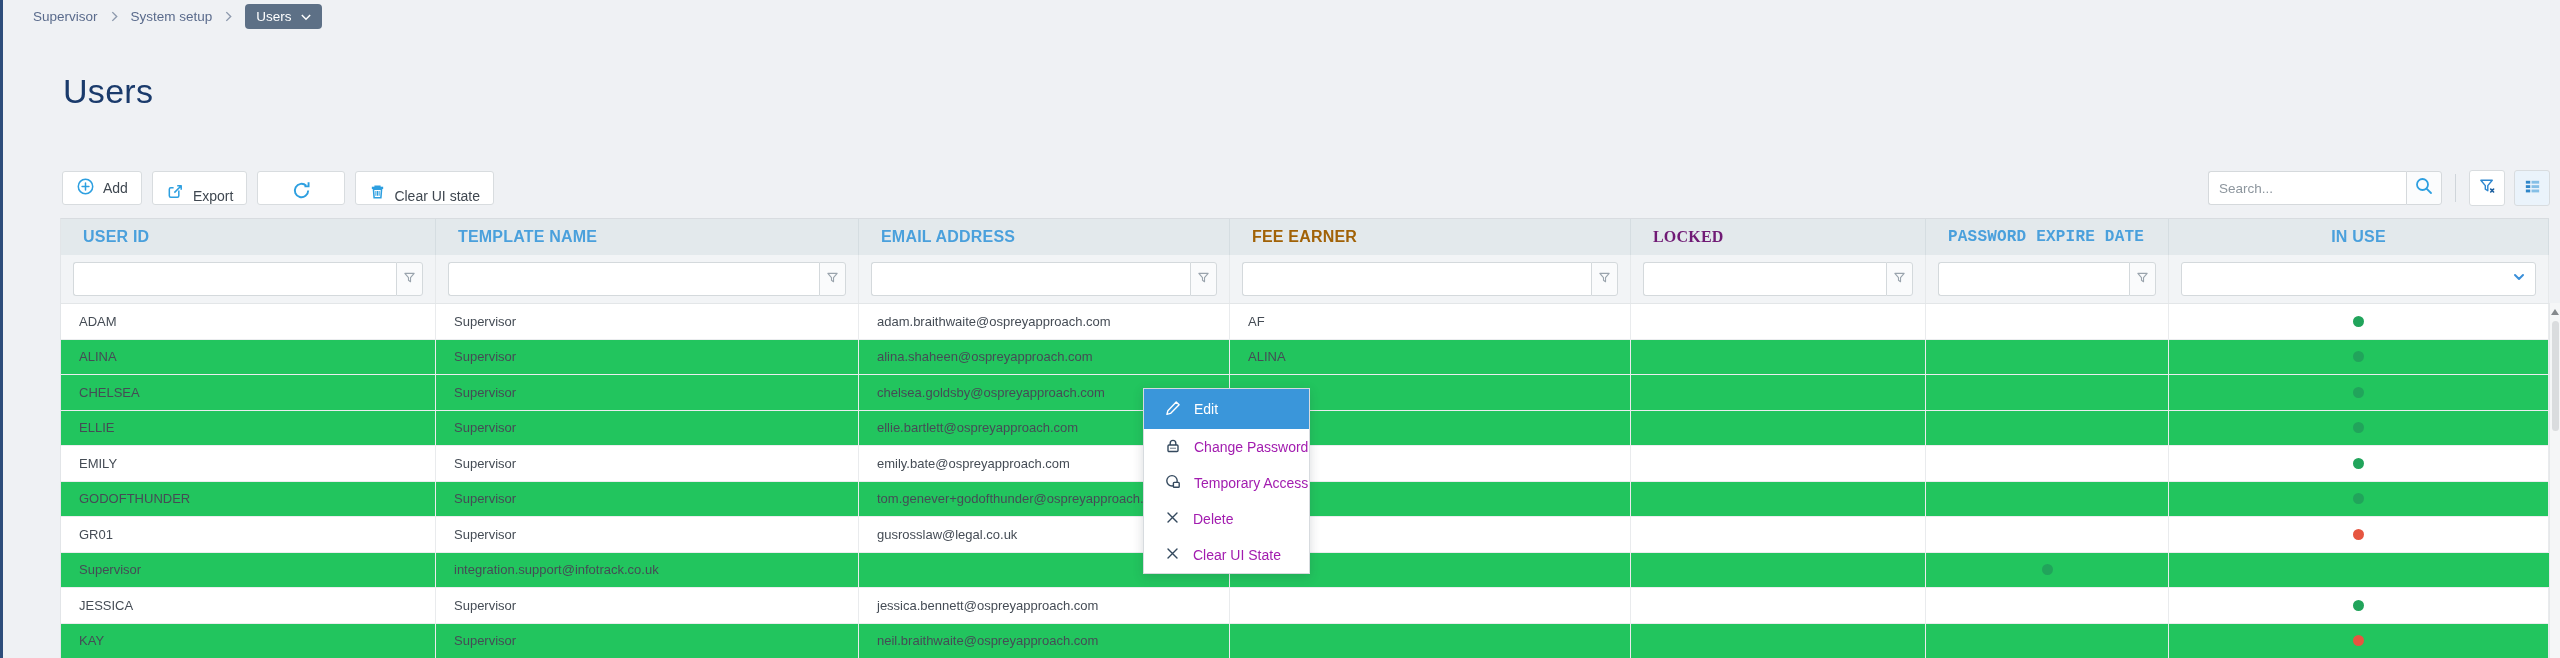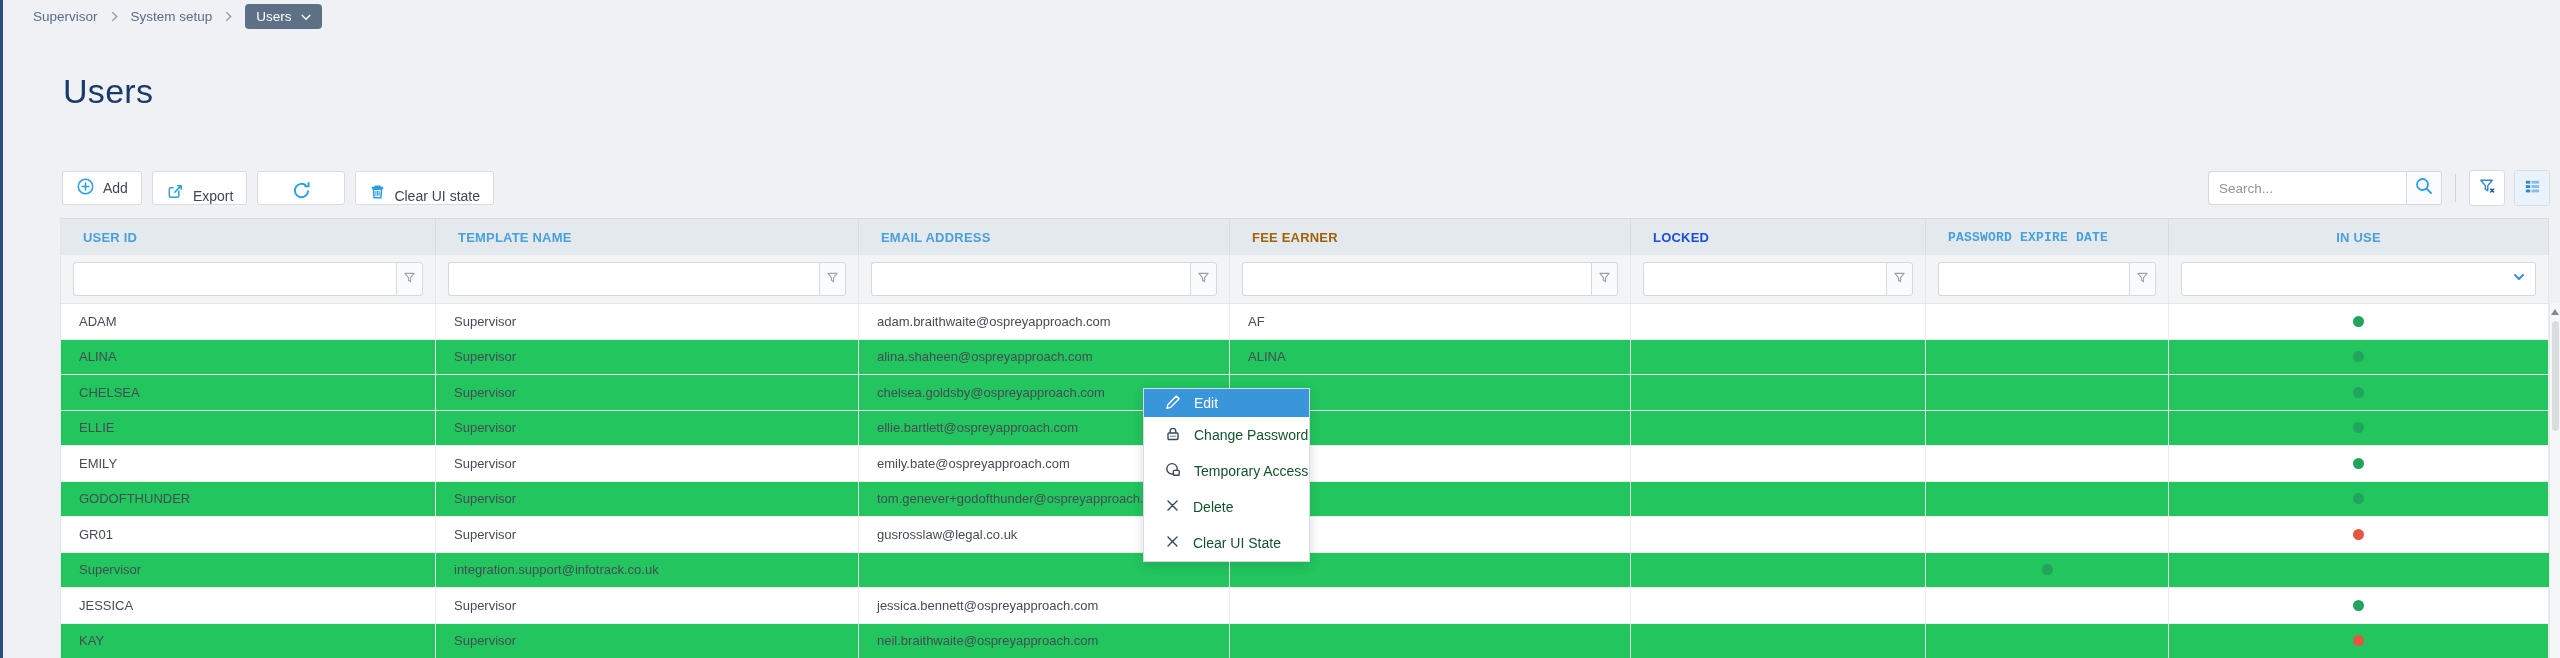--- a/index.html
+++ b/index.html
@@ -25,43 +25,43 @@
   .search-input::placeholder{color:#8d969e;}
   .search-btn{width:36px;border:1px solid #d5d9dc;border-radius:0 3px 3px 0;background:#fbfcfd;display:flex;align-items:center;justify-content:center;cursor:pointer;}
   .toolbar-sep{width:1px;height:28px;background:#cfd5da;margin:0 13px;}
   .icon-btn{width:36px;height:36px;border:1px solid #d8dcdf;border-radius:3px;background:#fff;display:flex;align-items:center;justify-content:center;cursor:pointer;}
   .icon-btn.tinted{background:#eaf3fb;}
   .icon-btn + .icon-btn{margin-left:9px;}
 
   .grid{position:absolute;top:218px;left:60px;width:2489px;height:440px;background:#fff;border-top:1px solid #d8dce0;border-left:1px solid #e2e5e8;}
   .grid-row{display:grid;grid-template-columns:375px 423px 371px 401px 295px 243px 380px;}
   .thead{height:36px;background:#e3e9ec;}
-  .thcell{display:flex;align-items:center;padding-left:22px;font-size:13px;font-weight:bold;color:#4aa0dc;border-right:1px solid #d5dde1;letter-spacing:.2px;white-space:nowrap;overflow:hidden;}
+  .thcell{display:flex;align-items:center;padding-left:22px;font-size:16px;font-weight:bold;color:#4aa0dc;border-right:1px solid #d5dde1;letter-spacing:.2px;white-space:nowrap;overflow:hidden;}
   .thcell.center{justify-content:center;padding-left:0;}
   .filter-row{height:49px;background:#f2f4f6;border-bottom:1px solid #e3e6e8;}
   .fcell{display:flex;align-items:center;padding:0 12px;border-right:1px solid #e6e9eb;}
   .fgroup{display:flex;width:100%;height:34px;}
   .finput{flex:1;min-width:0;border:1px solid #d4d9dc;border-right:none;border-radius:3px 0 0 3px;background:#fff;padding:0 8px;font-size:13px;color:#454c55;outline:none;}
   .fbtn{width:27px;border:1px solid #d4d9dc;border-radius:0 3px 3px 0;background:#fafbfc;display:flex;align-items:center;justify-content:center;cursor:pointer;}
   .fselect{width:100%;height:34px;border:1px solid #d4d9dc;border-radius:3px;background:#fff;display:flex;align-items:center;justify-content:flex-end;padding-right:9px;cursor:pointer;}
 
   .trow{height:35.5px;border-bottom:1px solid #ebedef;background:#fff;cursor:pointer;}
   .trow.alt{background:#22c55e;}
   .trow.hl{background:#22c55e;}
   .tcell{display:flex;align-items:center;padding-left:18px;font-size:13px;color:#454c55;border-right:1px solid #e9ebed;overflow:hidden;white-space:nowrap;}
   .tcell.col-in_use{justify-content:center;padding-left:0;}
   .dot{width:11px;height:11px;border-radius:50%;}
 
   .scrollbar{position:absolute;top:303px;left:2549px;width:11px;height:355px;background:#f5f6f7;border-left:1px solid #e6e8ea;}
   .scroll-arrow{position:absolute;top:6px;left:1px;width:0;height:0;border-left:4px solid transparent;border-right:4px solid transparent;border-bottom:6px solid #85898d;}
   .scroll-thumb{position:absolute;top:18px;left:2px;width:7px;height:110px;border-radius:4px;background:#dadcde;}
 
   .ctx-menu{position:absolute;top:388px;left:1143px;width:167px;background:#fff;border:1px solid #d7dbdf;box-shadow:0 3px 10px rgba(40,50,60,.18);z-index:20;}
-  .ctx-item{display:flex;align-items:center;gap:13px;height:36px;padding-left:21px;font-size:14px;color:#14532d;cursor:pointer;}
-  .ctx-item.active{height:28px;background:#3a96da;color:#fff;}
+  .ctx-item{display:flex;align-items:center;gap:13px;height:36px;padding-left:21px;font-size:14px;color:#a21caf;cursor:pointer;}
+  .ctx-item.active{height:40px;background:#3a96da;color:#fff;}
   .ctx-item svg{flex:none;}
 </style>
 </head>
 <body>
 
 <div class="left-strip"></div>
 
 <div class="breadcrumb">
   <span class="crumb">Supervisor</span>
   <span class="crumb-sep">
@@ -161,21 +161,21 @@
     </div>
   </div>
 </div>
 
 <div class="grid">
   <div class="grid-row thead">
     <div class="thcell" style="color: rgb(74, 160, 220);">USER ID</div>
     <div class="thcell" style="color: rgb(74, 160, 220);">TEMPLATE NAME</div>
     <div class="thcell" style="color: rgb(74, 160, 220);">EMAIL ADDRESS</div>
     <div class="thcell" style="color: #a16207;">FEE EARNER</div>
-    <div class="thcell" style="color: #1d4ed8;">LOCKED</div>
+    <div class="thcell" style="color: #701a75; font-family: Liberation Serif, serif;">LOCKED</div>
     <div class="thcell" style="color: rgb(74, 160, 220); font-family: Liberation Mono, monospace;">PASSWORD EXPIRE DATE</div>
     <div class="thcell center" style="color: rgb(74, 160, 220);">IN USE</div>
   </div>
 
   <div class="grid-row filter-row">
     <div class="fcell">
       <div class="fgroup">
           <input class="finput" style="">
         <div class="fbtn">
             <span><svg width="13" height="13" viewBox="0 0 14 14">

